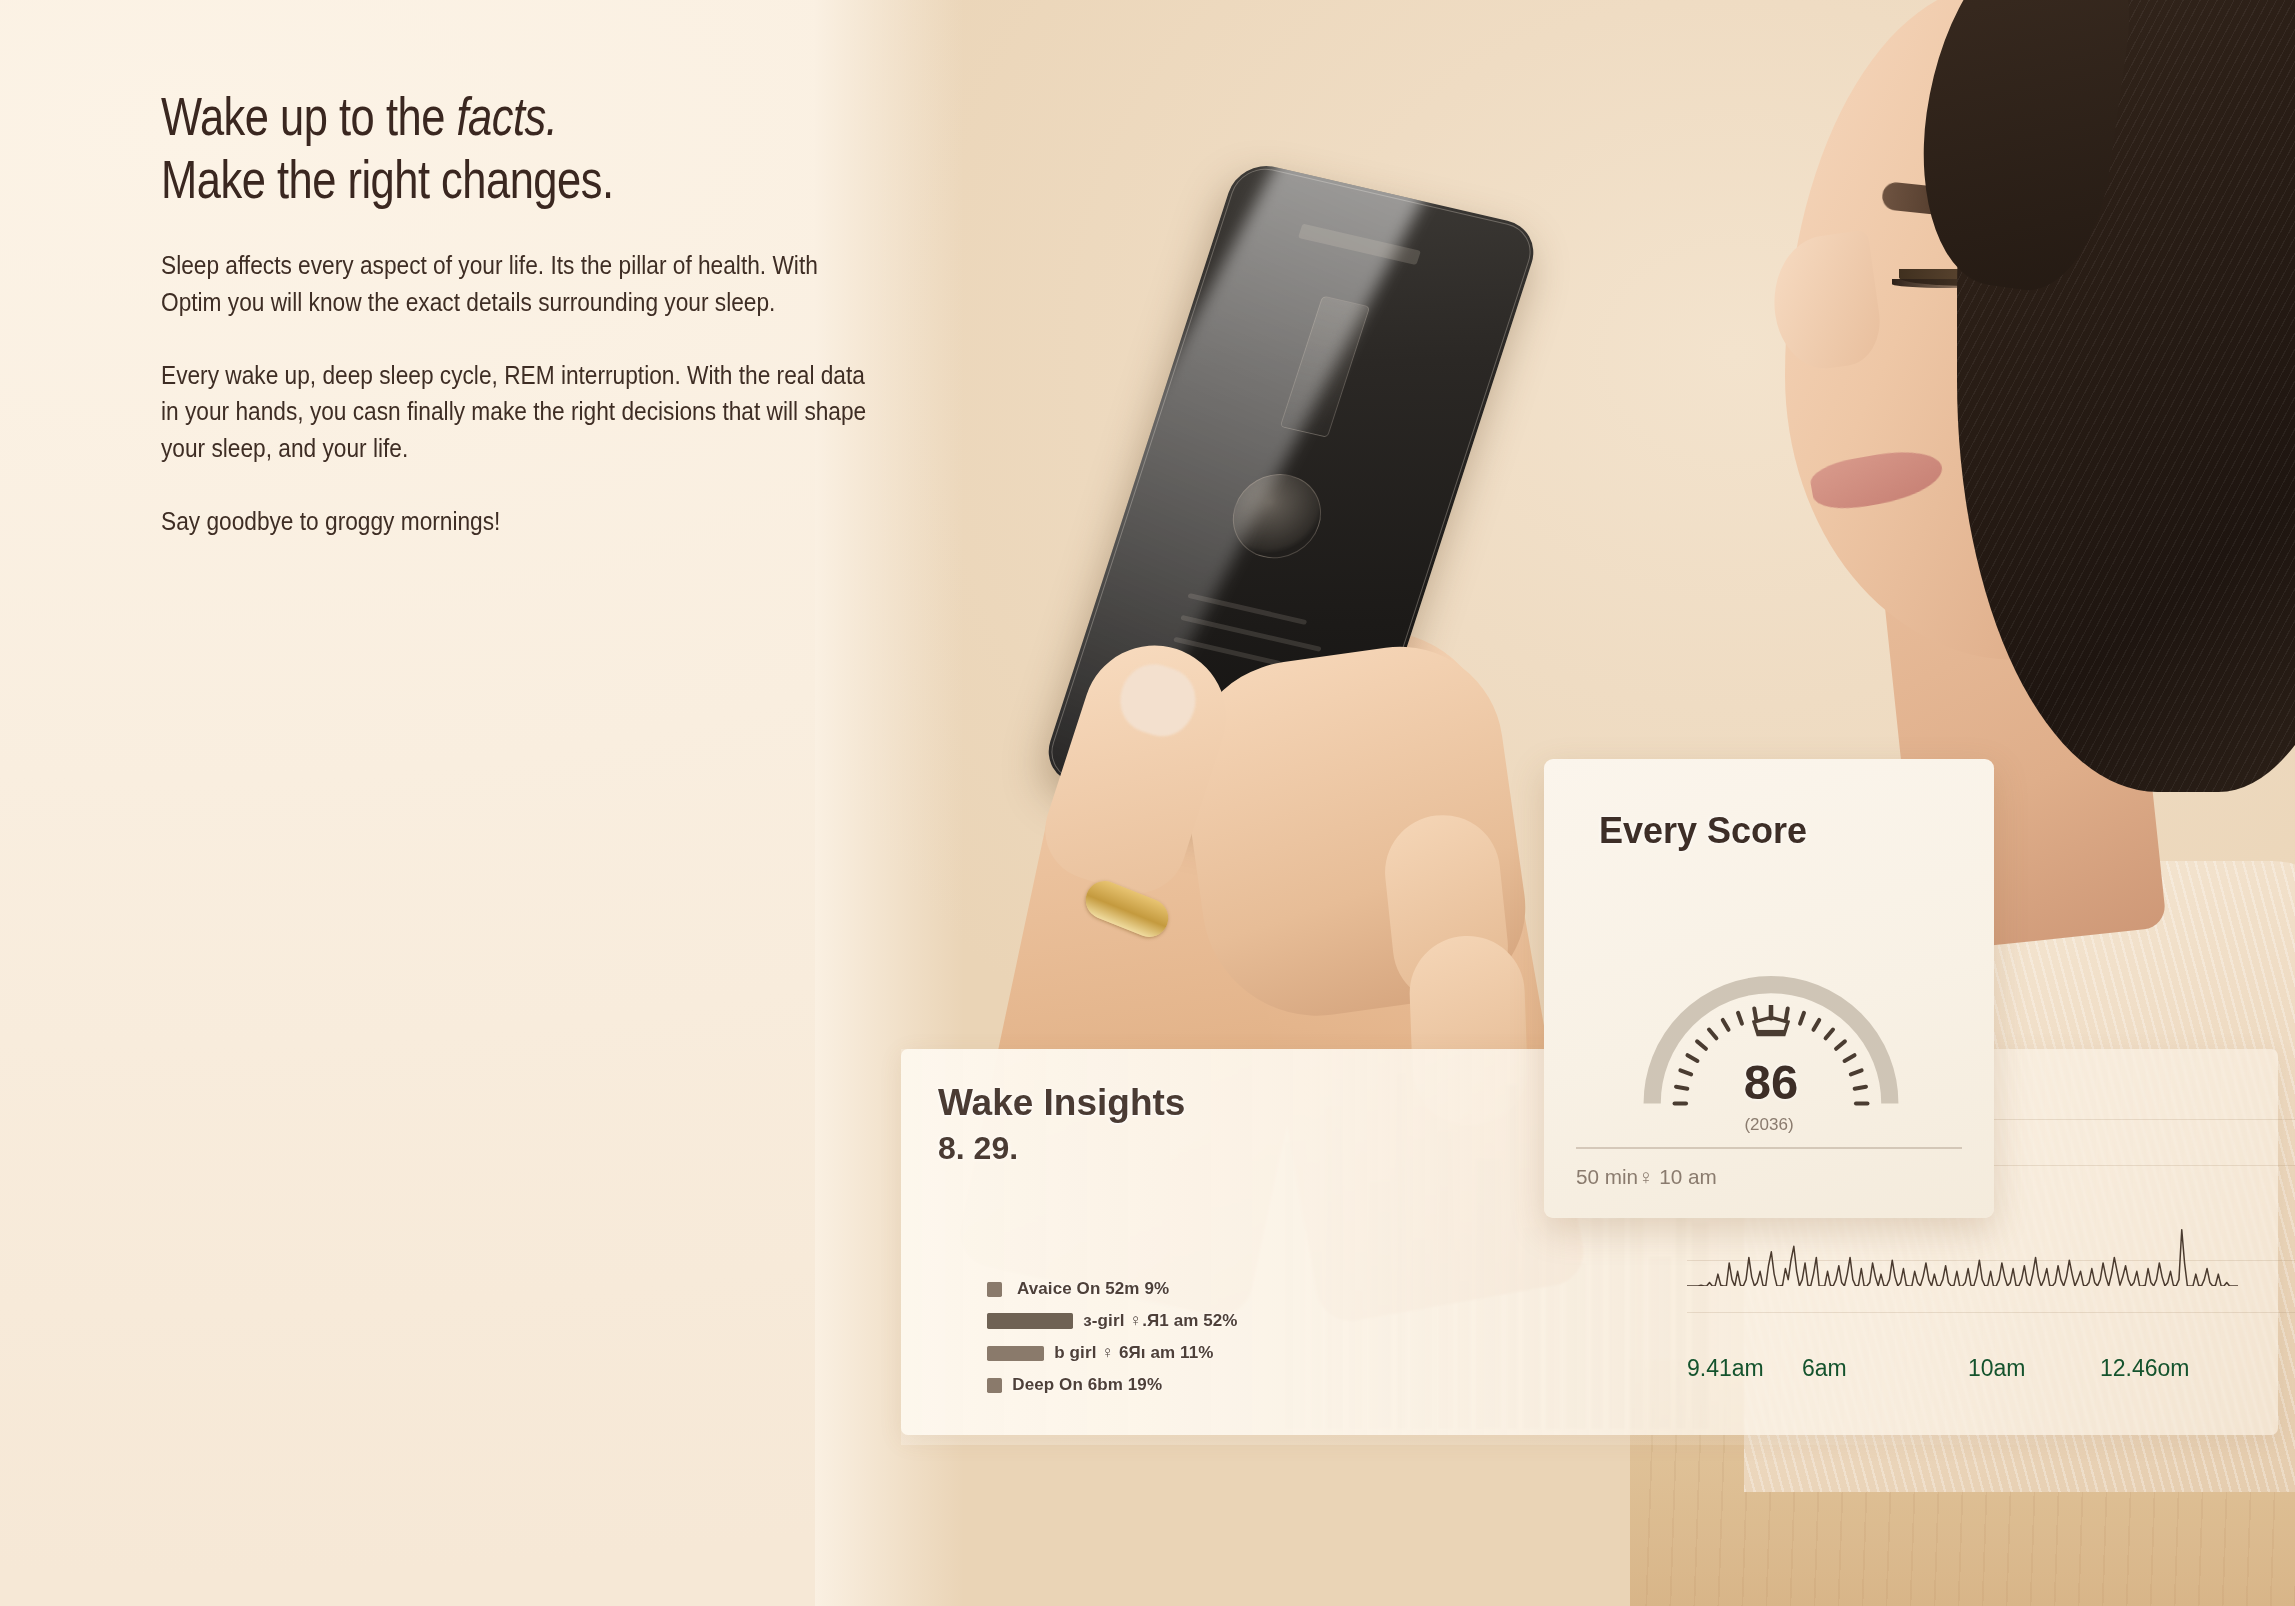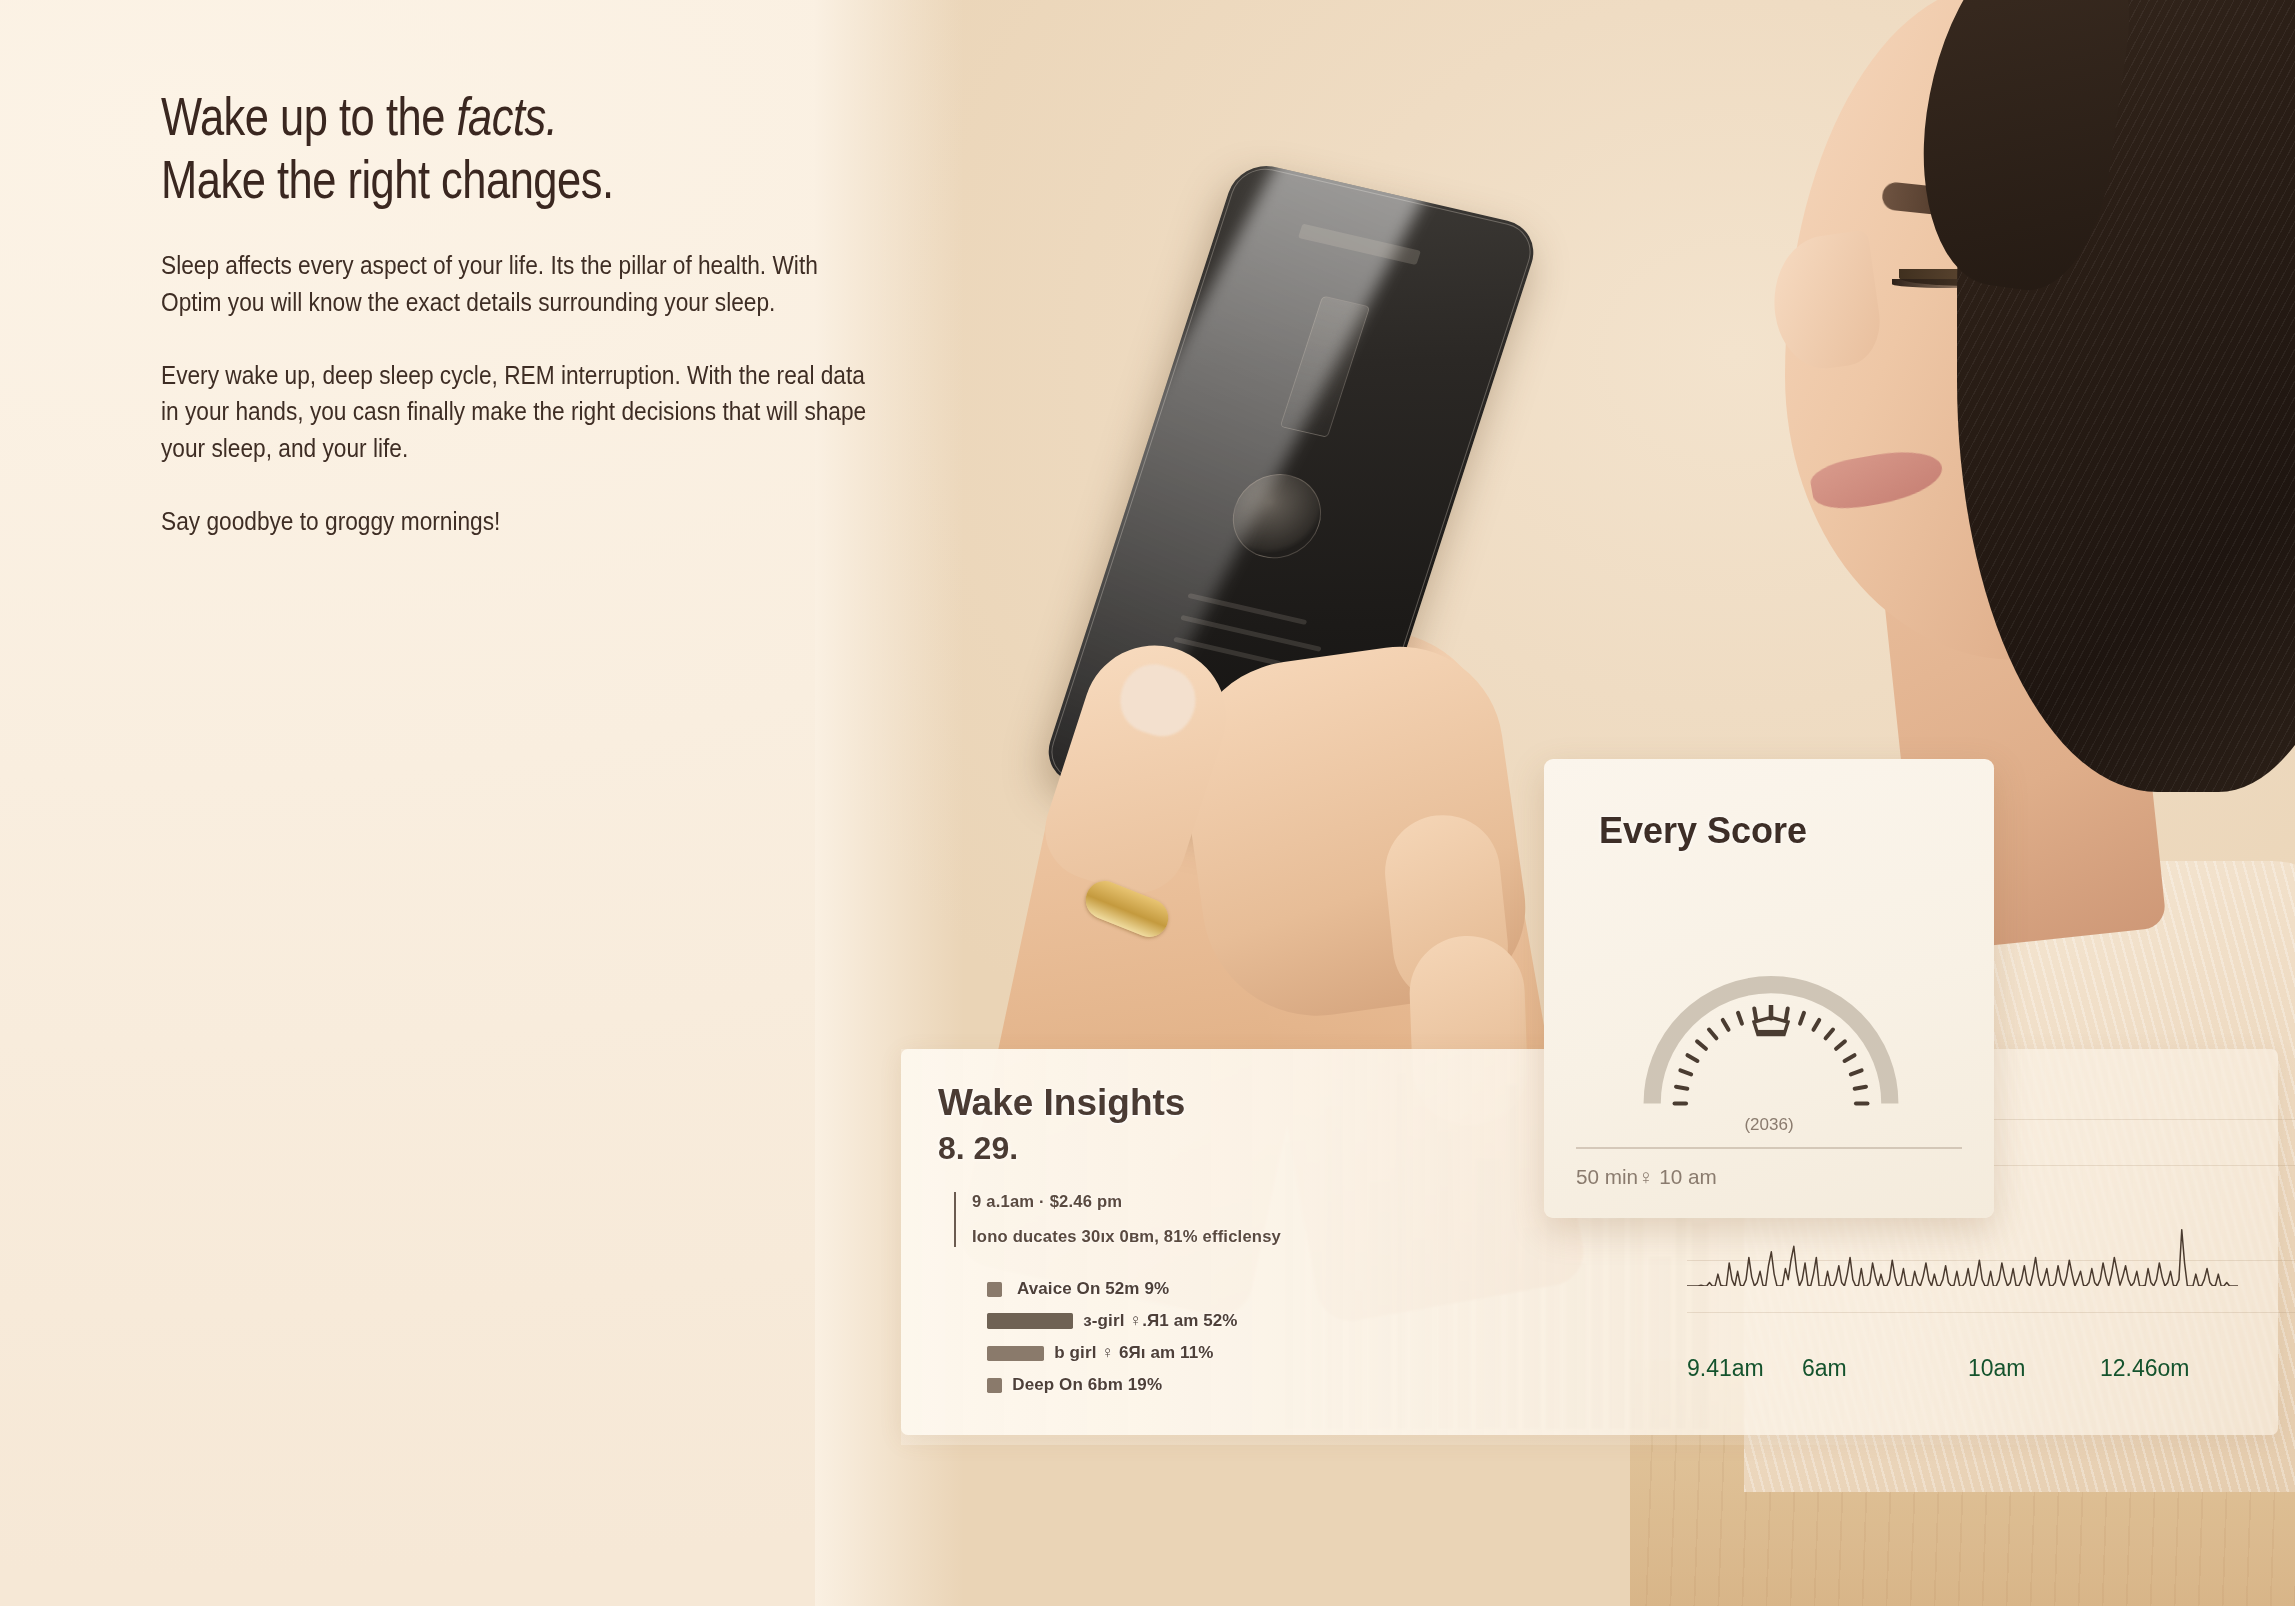--- a/index.html
+++ b/index.html
@@ -370,24 +370,20 @@
       <i style="left: 324px; width: 16px; height: 218px;"></i>
       <i style="left: 345px; width: 12.6px; height: 321px;"></i>
       <i style="left: 364px; width: 22px; height: 172px;"></i>
       <i style="left: 391px; width: 10.3px; height: 275px;"></i>
       <i style="left: 407px; width: 17px; height: 207px;"></i>
     </div>
 
   <div class="insights-card">
     <div class="ins-title">Wake Insights</div>
     <div class="ins-date">8. 29.</div>
-    <div class="ins-times">
-      <div class="t1">9 a.1am · $2.46 pm</div>
-      <div class="t2">Iono ducates 30ıх 0вm, 81% efficlensy</div>
-    </div>
     <div class="legend">
         <div class="legend-row">
           <span class="swatch" style="width: 15px; height: 15px; background: rgb(138, 122, 107); margin-right: 15px;"></span>
           <span class="legend-label">Avaice On 52m 9%</span>
         </div>
         <div class="legend-row">
           <span class="swatch" style="width: 86px; height: 16px; background: rgb(111, 98, 84);"></span>
           <span class="legend-label">з-girl  ♀.Я1 am 52%</span>
         </div>
         <div class="legend-row">
@@ -447,20 +443,21 @@
             <line x1="400.447702506051" y1="232.82710615195563" x2="380.75154744580675" y2="236.30006970529425"></line>
             <line x1="403" y1="262" x2="383" y2="262"></line>
           </g>
       </svg>
       
       <svg style="position:absolute;left:112px;top:52px" width="46" height="34" viewBox="0 0 80 60">
         <rect x="36" y="0" width="8" height="26" fill="#4A3C31"></rect>
         <path d="M10 30 L40 22 L70 30 L63 52 L17 52 Z" fill="none" stroke="#4A3C31" stroke-width="6"></path>
         <rect x="17" y="44" width="46" height="9" fill="#4A3C31"></rect>
       </svg>
+      <div class="score-num">86</div>
     </div>
 
     <div class="score-sub">(2036)</div>
     <div class="score-rule"></div>
     <div class="score-foot">
       <span>50 min</span>
       <span>♀ 10 am</span>
     </div>
   </div>
 

